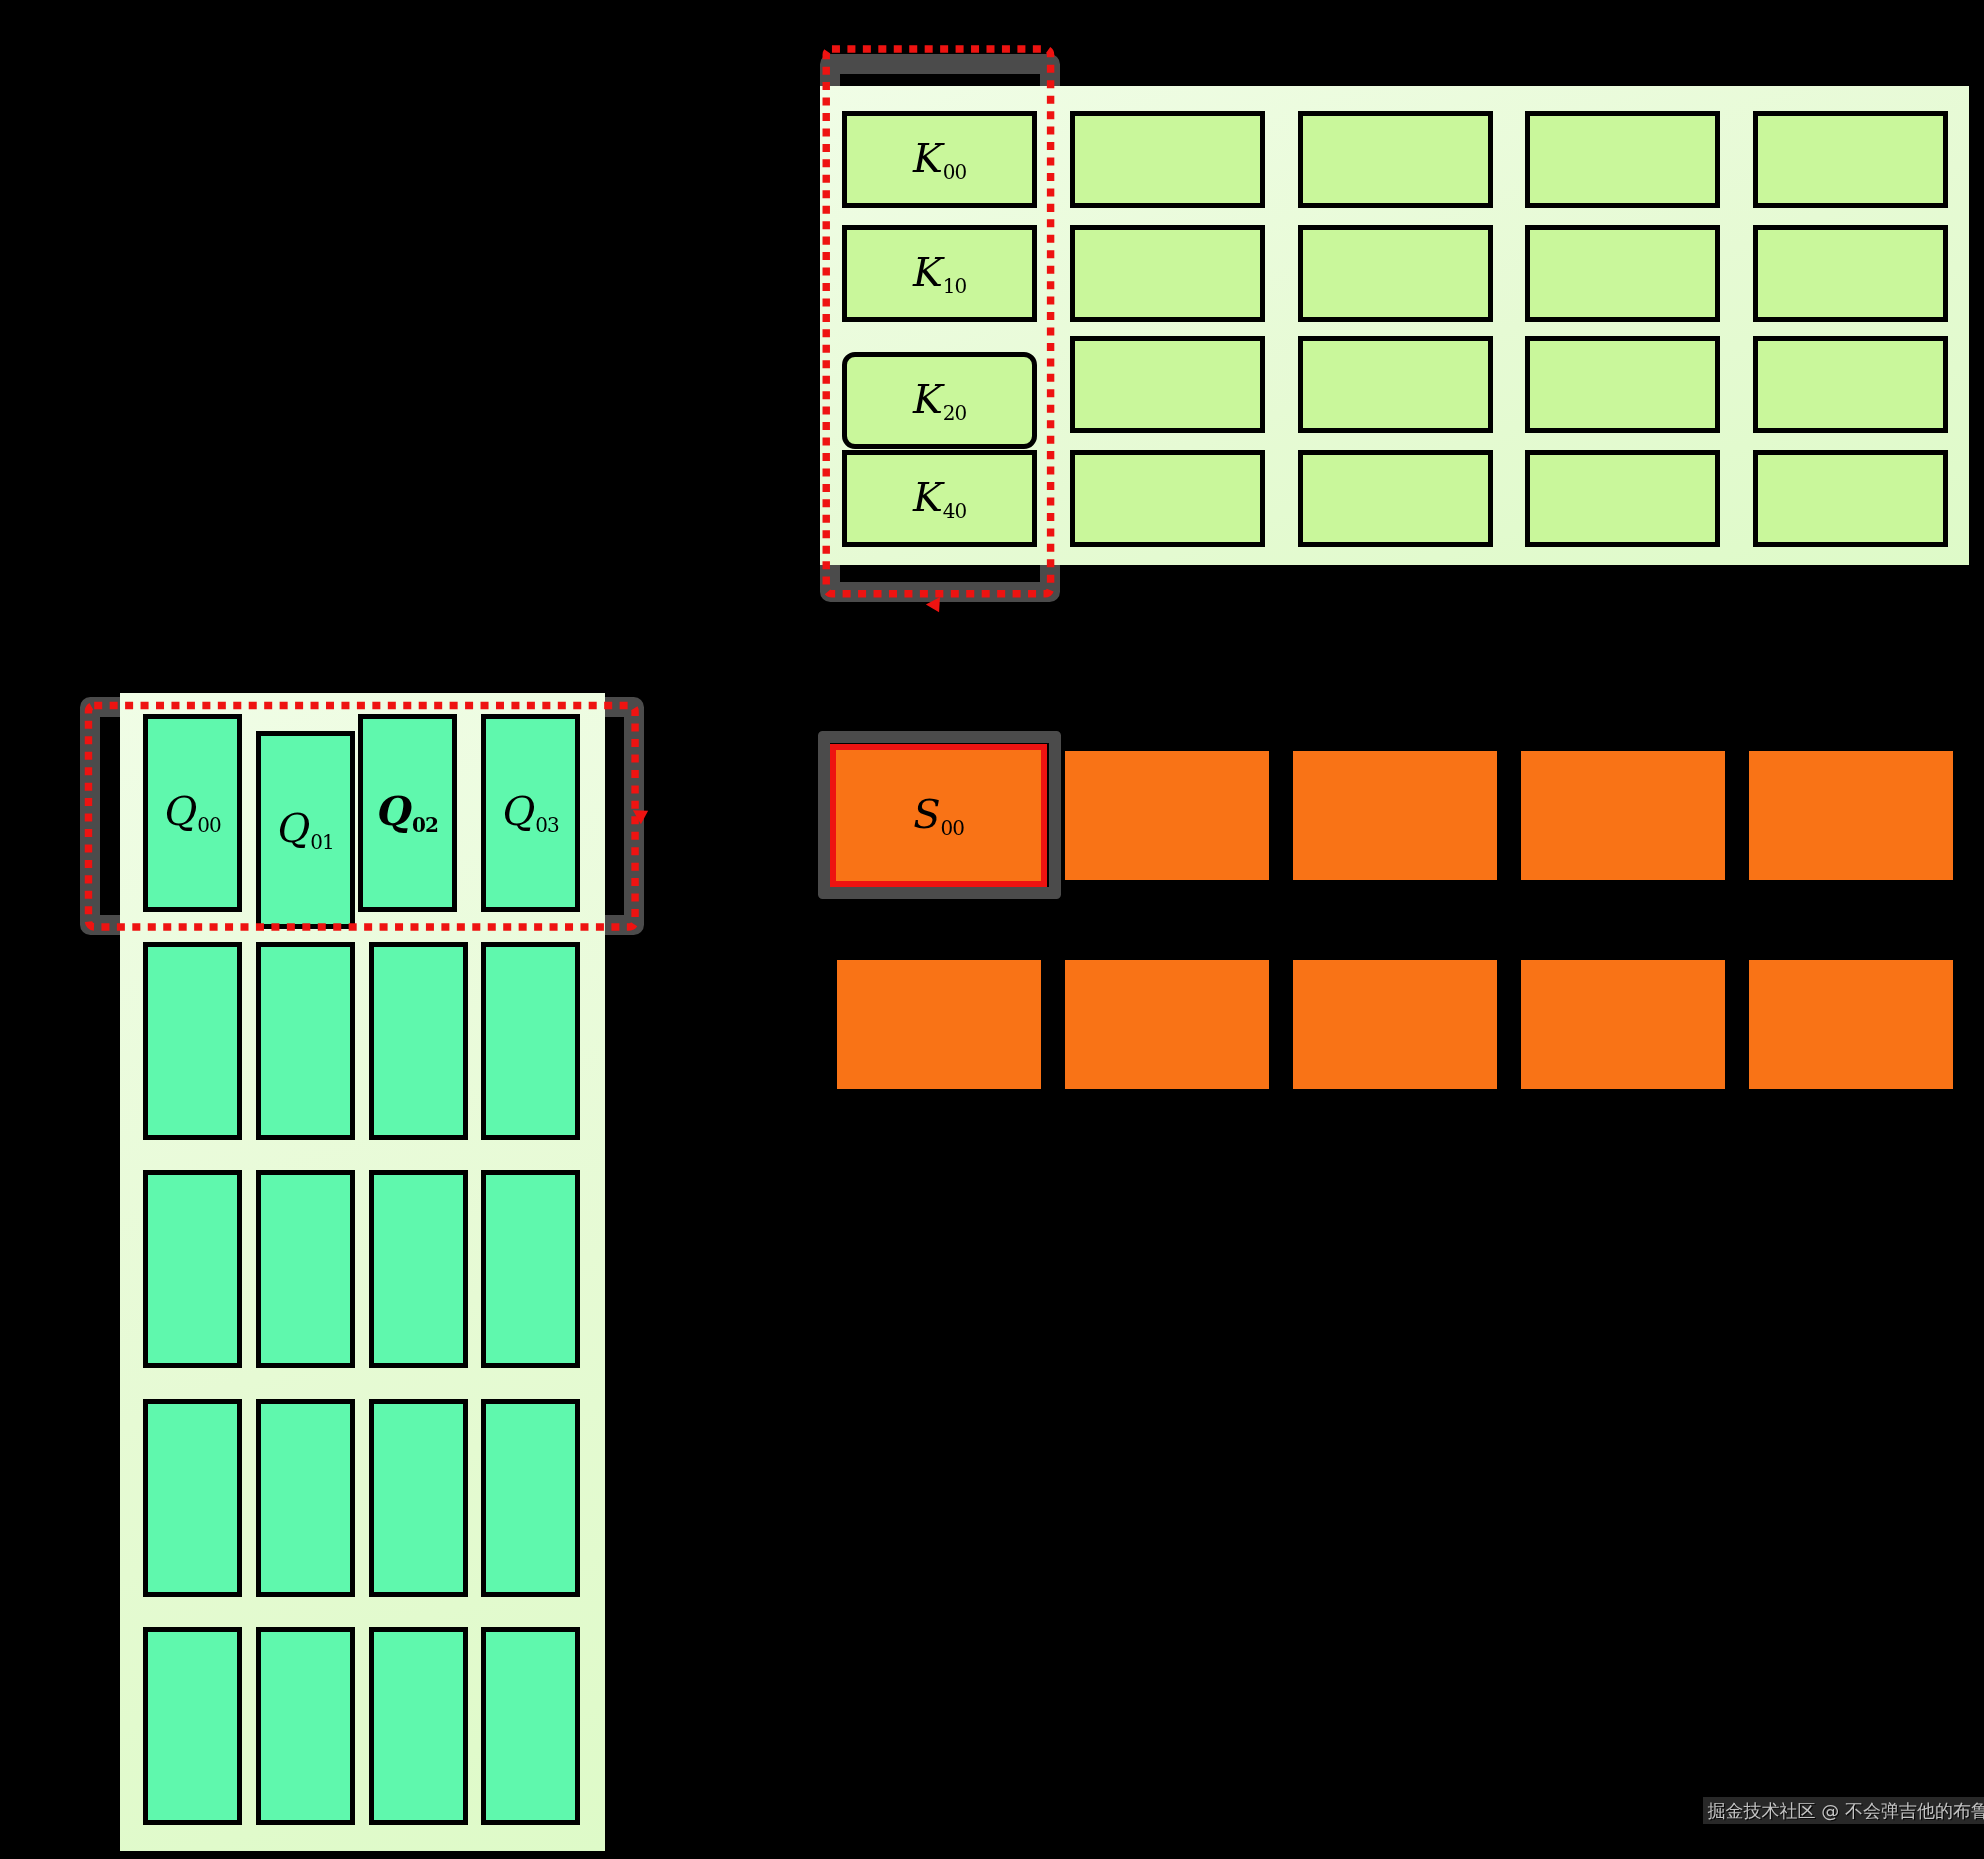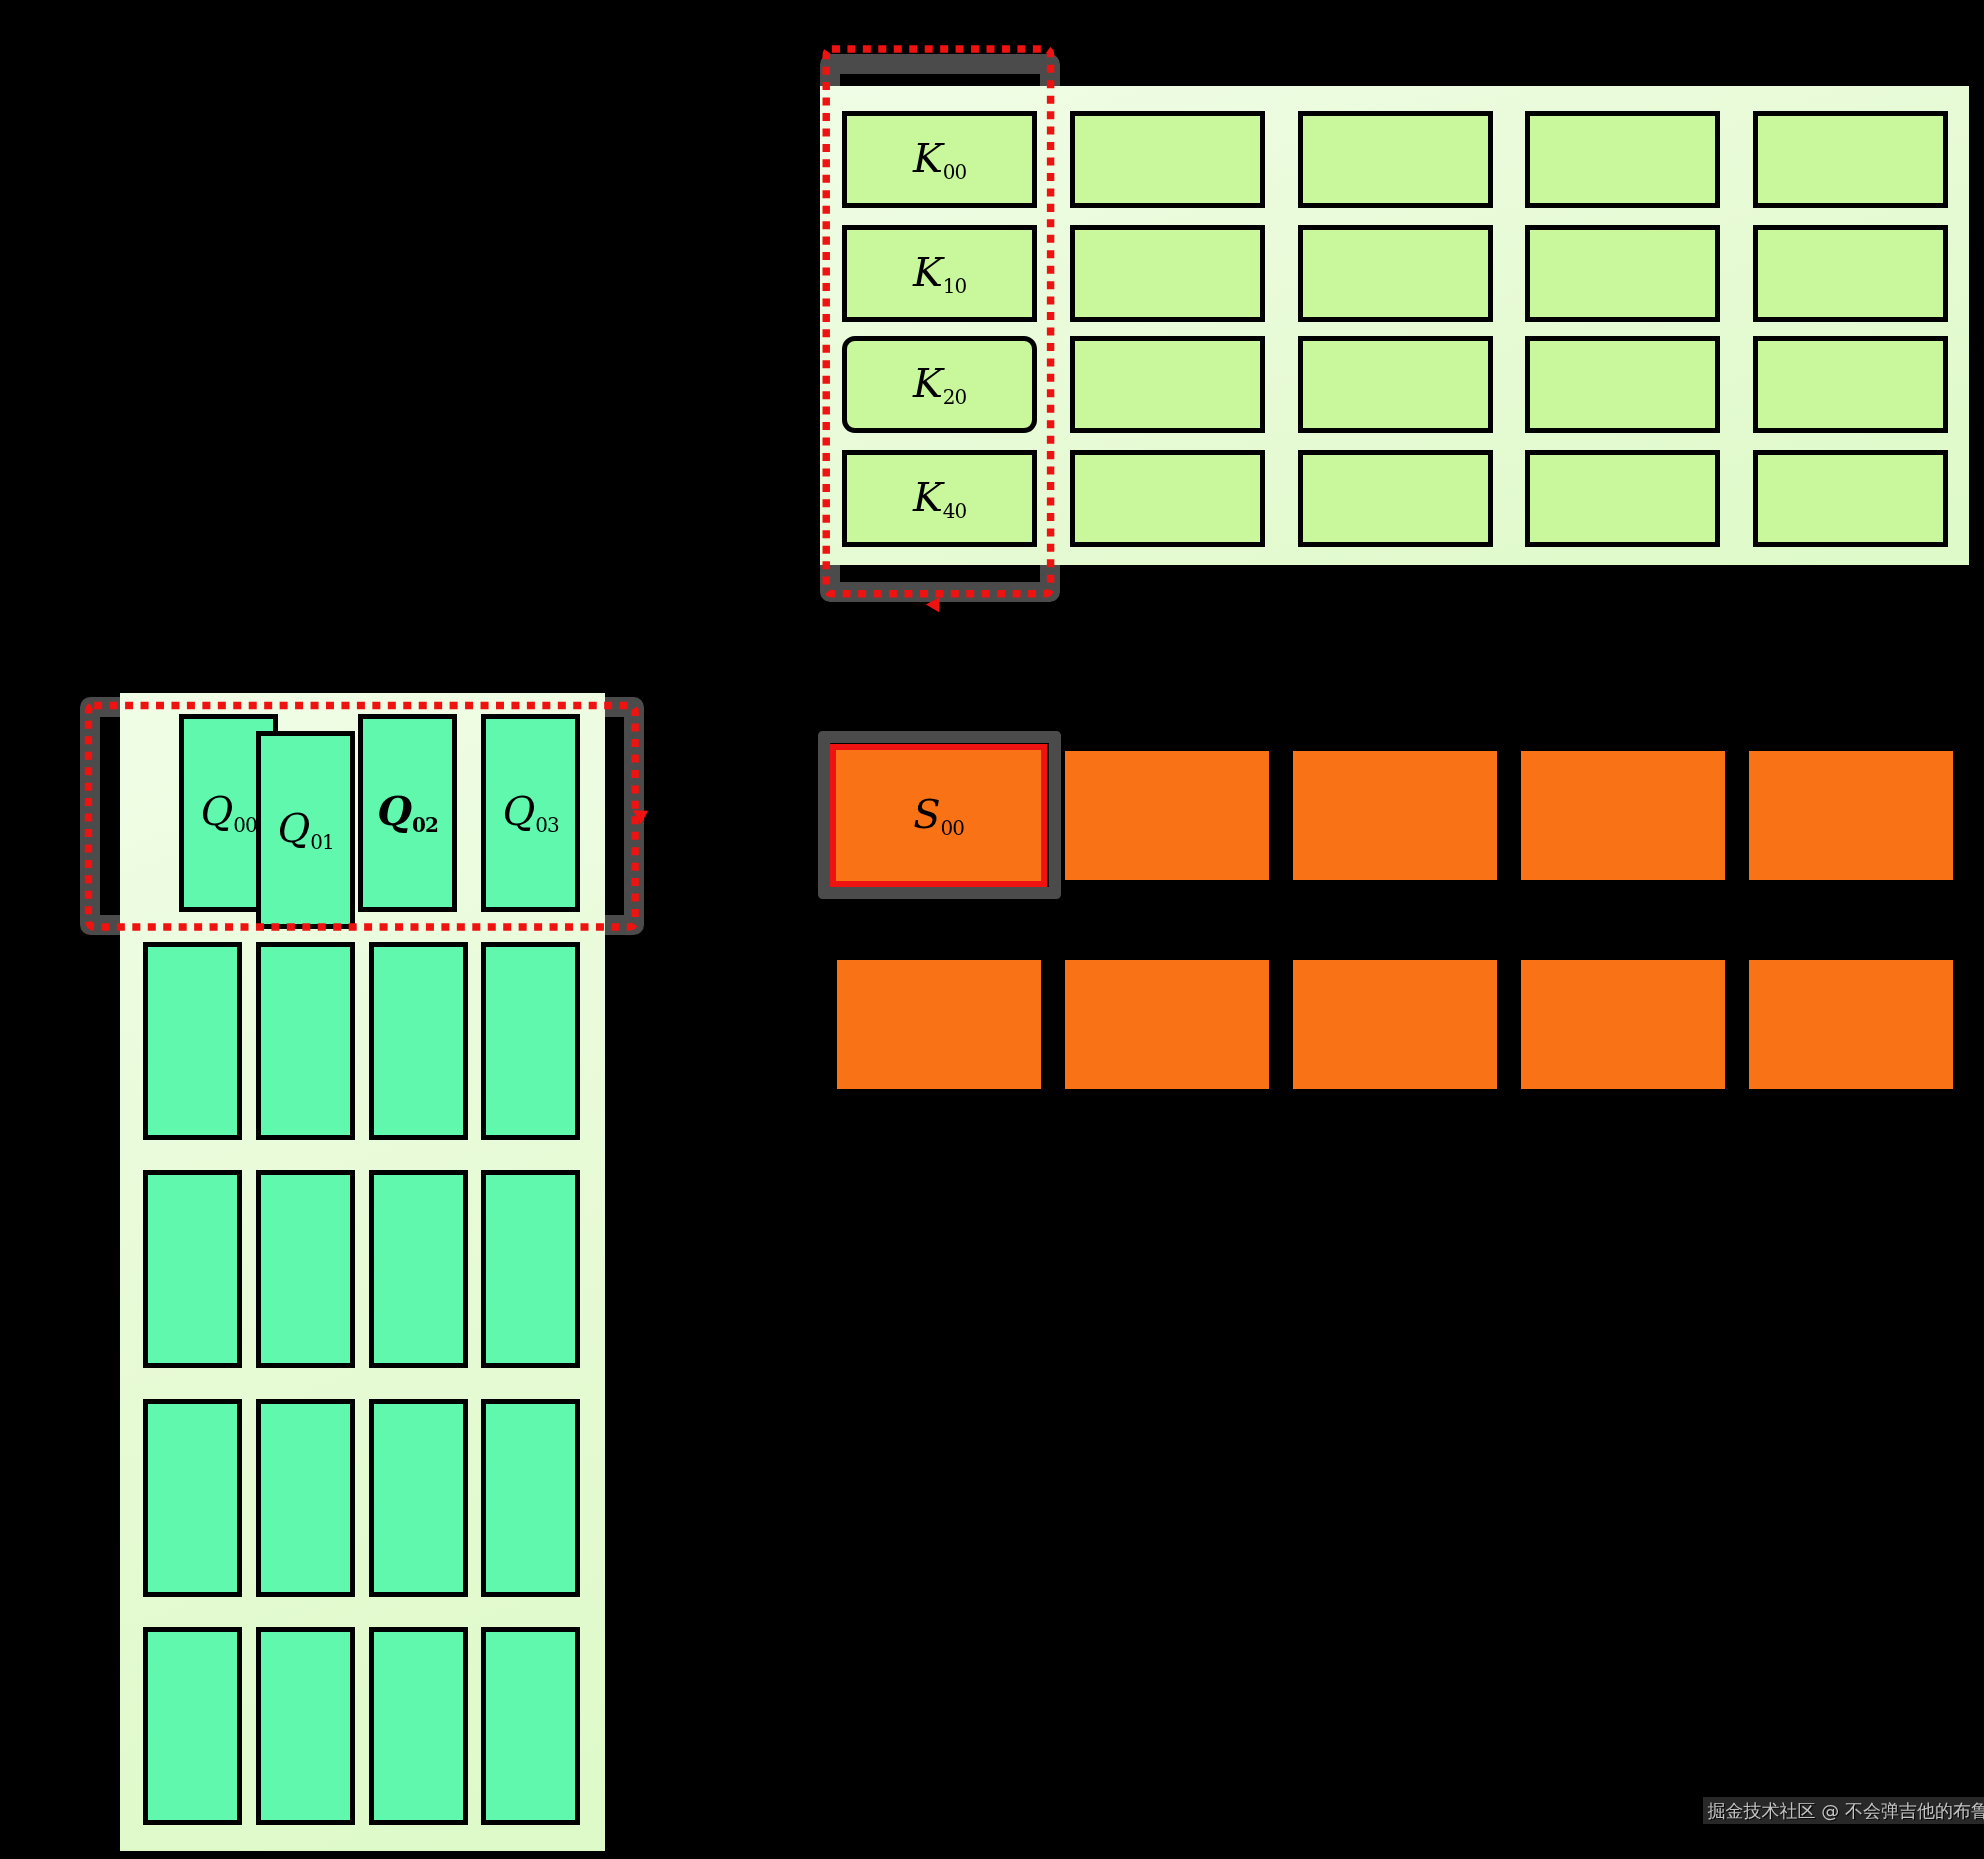--- a/index.html
+++ b/index.html
@@ -61,35 +61,35 @@
     <div class="cell k-cell" style="left: 1298px; top: 111px;"></div>
     <div class="cell k-cell" style="left: 1525px; top: 111px;"></div>
     <div class="cell k-cell" style="left: 1753px; top: 111px;"></div>
     <div class="cell k-cell" style="left: 842px; top: 225px;">
       <span class="lbl"><span>K</span><sub>10</sub></span>
     </div>
     <div class="cell k-cell" style="left: 1070px; top: 225px;"></div>
     <div class="cell k-cell" style="left: 1298px; top: 225px;"></div>
     <div class="cell k-cell" style="left: 1525px; top: 225px;"></div>
     <div class="cell k-cell" style="left: 1753px; top: 225px;"></div>
-    <div class="cell k-cell" style="left: 842px; top: 336px; border-radius: 13px;">
+    <div class="cell k-cell" style="left: 842px; top: 352px; border-radius: 13px;">
       <span class="lbl"><span>K</span><sub>20</sub></span>
     </div>
     <div class="cell k-cell" style="left: 1070px; top: 336px;"></div>
     <div class="cell k-cell" style="left: 1298px; top: 336px;"></div>
     <div class="cell k-cell" style="left: 1525px; top: 336px;"></div>
     <div class="cell k-cell" style="left: 1753px; top: 336px;"></div>
     <div class="cell k-cell" style="left: 842px; top: 450px;">
       <span class="lbl"><span>K</span><sub>40</sub></span>
     </div>
     <div class="cell k-cell" style="left: 1070px; top: 450px;"></div>
     <div class="cell k-cell" style="left: 1298px; top: 450px;"></div>
     <div class="cell k-cell" style="left: 1525px; top: 450px;"></div>
     <div class="cell k-cell" style="left: 1753px; top: 450px;"></div>
-    <div class="cell q-cell" style="left: 143px; top: 714px; margin-left: 36px;">
+    <div class="cell q-cell" style="left: 143px; top: 714px;">
       <span class="lbl"><span>Q</span><sub>00</sub></span>
     </div>
     <div class="cell q-cell" style="left: 256px; top: 731px;">
       <span class="lbl"><span>Q</span><sub>01</sub></span>
     </div>
     <div class="cell q-cell" style="left: 358px; top: 714px; font-weight: bold;">
       <span class="lbl"><span>Q</span><sub>02</sub></span>
     </div>
     <div class="cell q-cell" style="left: 481px; top: 714px;">
       <span class="lbl"><span>Q</span><sub>03</sub></span>

